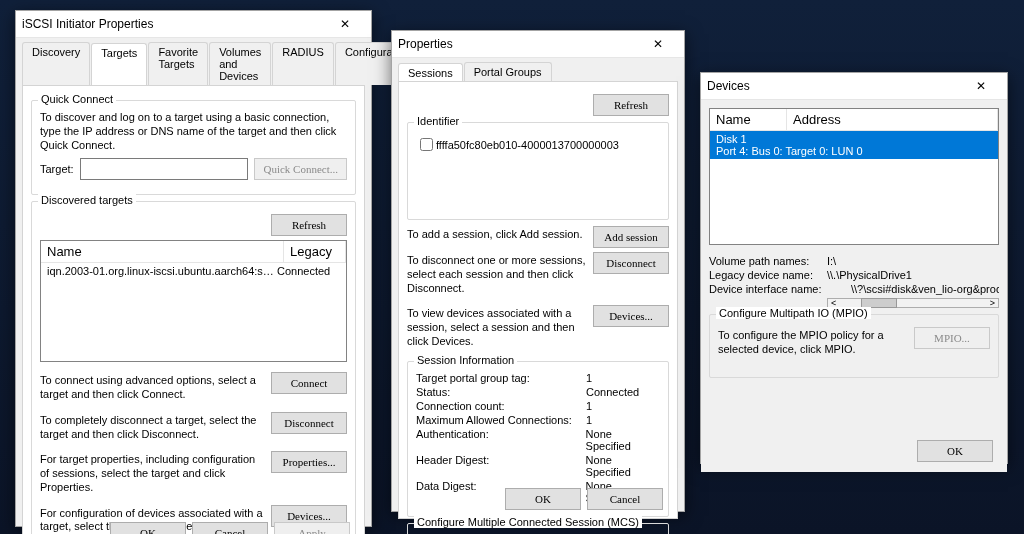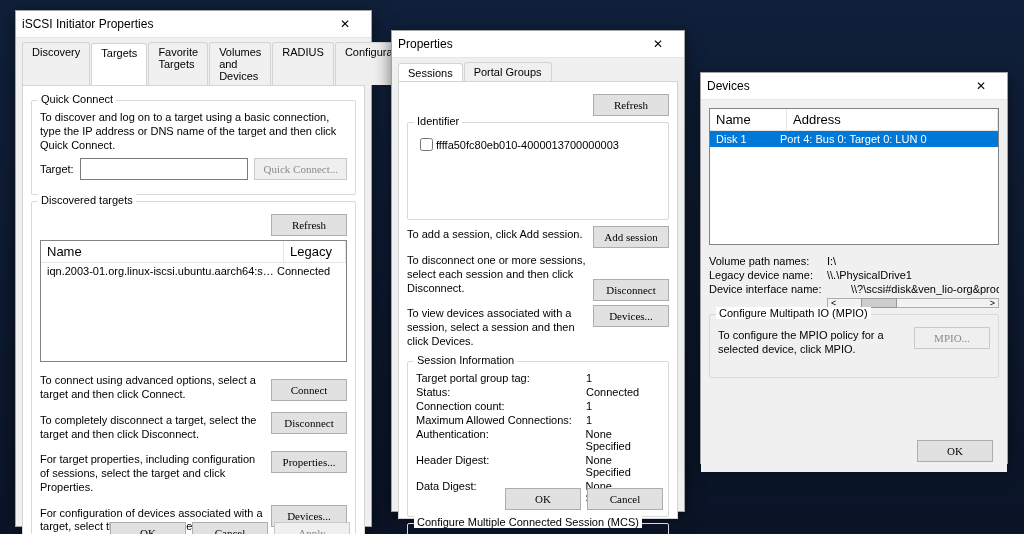--- a/index.html
+++ b/index.html
@@ -28,21 +28,21 @@
   input[type=text]{height:18px;border:1px solid #7a7a7a;padding:1px 3px;font:11px "Segoe UI";
     background:#fff;}
   .btn{min-width:76px;height:22px;background:#e1e1e1;border:1px solid #adadad;
     font:11px "Segoe UI";padding:0 8px;cursor:pointer;}
   .btn:disabled{color:#8a8a8a;background:#efefef;border-color:#c9c9c9;}
   .list{border:1px solid #828282;background:#fff;font-size:11px;}
   .list .hdr{display:flex;background:#fff;border-bottom:1px solid #e5e5e5;}
   .list .hdr>div{padding:3px 6px;border-right:1px solid #e5e5e5;font-size:13px;}
   .list .body{overflow:auto;}
   .list .trow{display:flex;padding:2px 6px;white-space:nowrap;}
-  .highlight{background:#0078d7;color:#fff;}
+  .highlight{background:#0078d7;color:#fff;flex-direction:column;}
   .kv{display:flex;font-size:11px;margin:2px 0;}
   .kv .k{width:170px;}
   .footer{display:flex;justify-content:flex-end;gap:6px;padding:6px 8px;}
   .iscroll{height:8px;border:1px solid #adadad;background:#f2f2f2;display:flex;align-items:center;}
   .ithumb{width:34px;height:100%;background:#cdcdcd;margin-left:22px;border:1px solid #999;}
   .iscroll span{font-size:9px;padding:0 3px;}
 </style>
 </head>
 <body>
 
@@ -83,21 +83,21 @@
           <div style="flex:1">Legacy</div>
         </div>
         <div class="body">
           <div class="trow">
             <div style="width:230px;overflow:hidden;text-overflow:ellipsis;">iqn.2003-01.org.linux-iscsi.ubuntu.aarch64:sn.eadcca96…</div>
             <div>Connected</div>
           </div>
         </div>
       </div>
 
-      <div class="row" style="align-items:center;margin-top:10px;">
+      <div class="row" style="align-items:flex-start;margin-top:10px;">
         <div class="desc" style="flex:1;padding-right:8px;">To connect using advanced options, select a target and then click Connect.</div>
         <button class="btn">Connect</button>
       </div>
       <div class="row" style="align-items:flex-start;">
         <div class="desc" style="flex:1;padding-right:8px;">To completely disconnect a target, select the target and then click Disconnect.</div>
         <button class="btn">Disconnect</button>
       </div>
       <div class="row" style="align-items:flex-start;">
         <div class="desc" style="flex:1;padding-right:8px;">For target properties, including configuration of sessions, select the target and click Properties.</div>
         <button class="btn">Properties...</button>
@@ -135,21 +135,21 @@
       <div class="row">
         <input type="checkbox" style="">
         <span>ffffa50fc80eb010-4000013700000003</span>
       </div>
     </div>
 
     <div class="row" style="align-items:flex-start;">
       <div class="desc" style="flex:1;padding-right:6px;">To add a session, click Add session.</div>
       <button class="btn">Add session</button>
     </div>
-    <div class="row" style="align-items:flex-end;">
+    <div class="row" style="align-items:flex-start;">
       <div class="desc" style="flex:1;padding-right:6px;">To disconnect one or more sessions, select each session and then click Disconnect.</div>
       <button class="btn">Disconnect</button>
     </div>
     <div class="row" style="align-items:flex-start;">
       <div class="desc" style="flex:1;padding-right:6px;">To view devices associated with a session, select a session and then click Devices.</div>
       <button class="btn">Devices...</button>
     </div>
 
     <div class="group">
       <div class="legend">Session Information</div>

